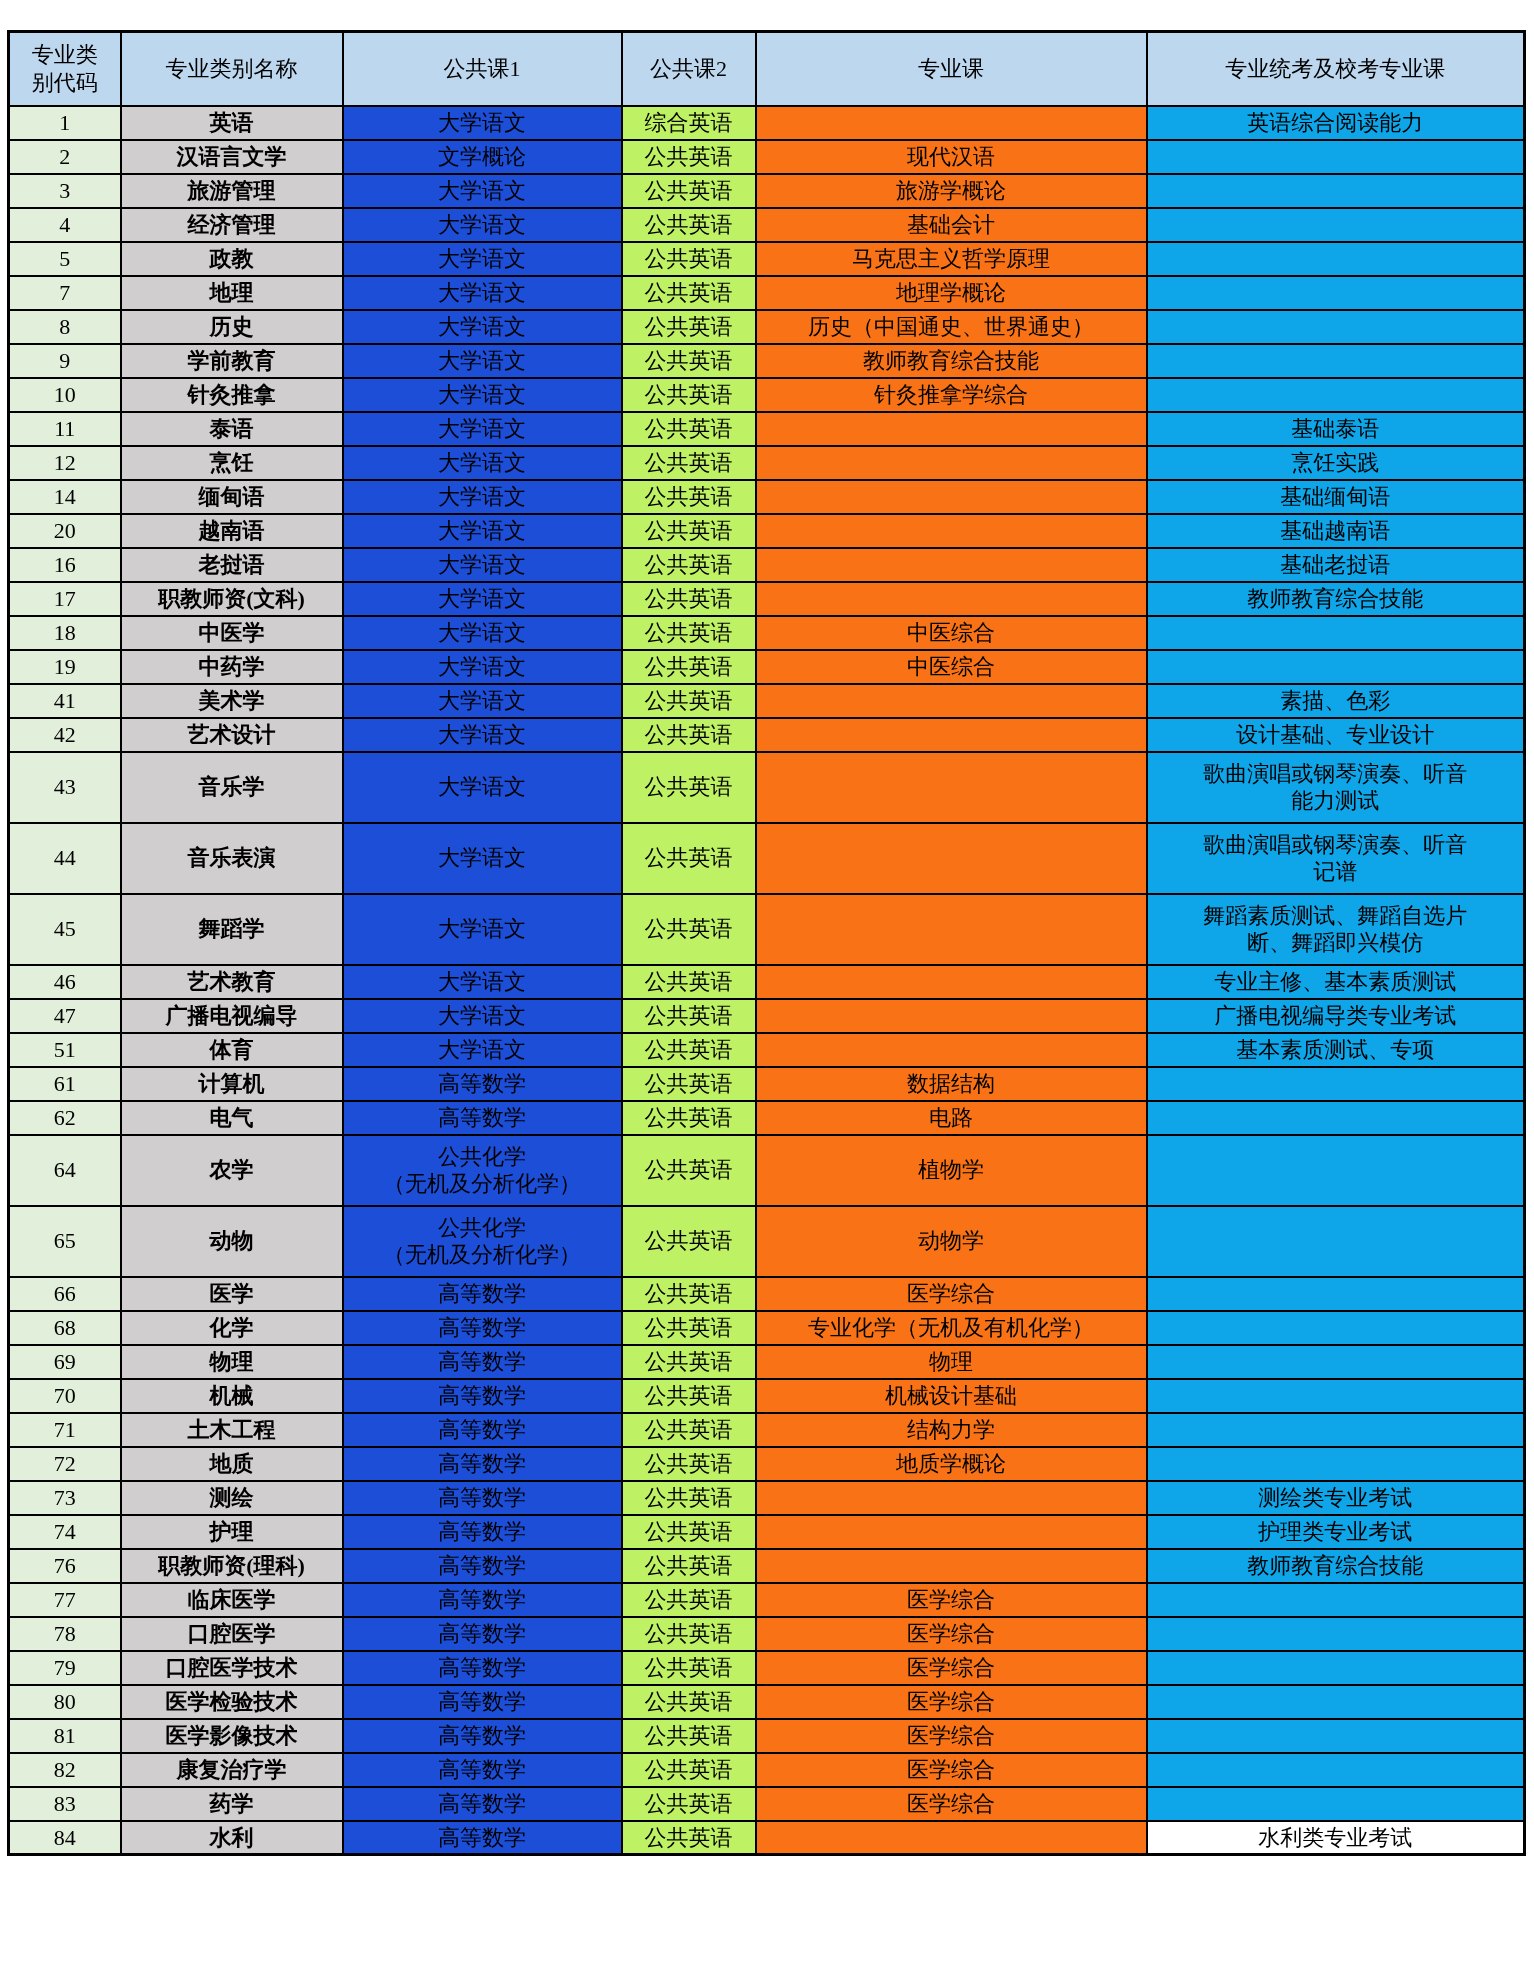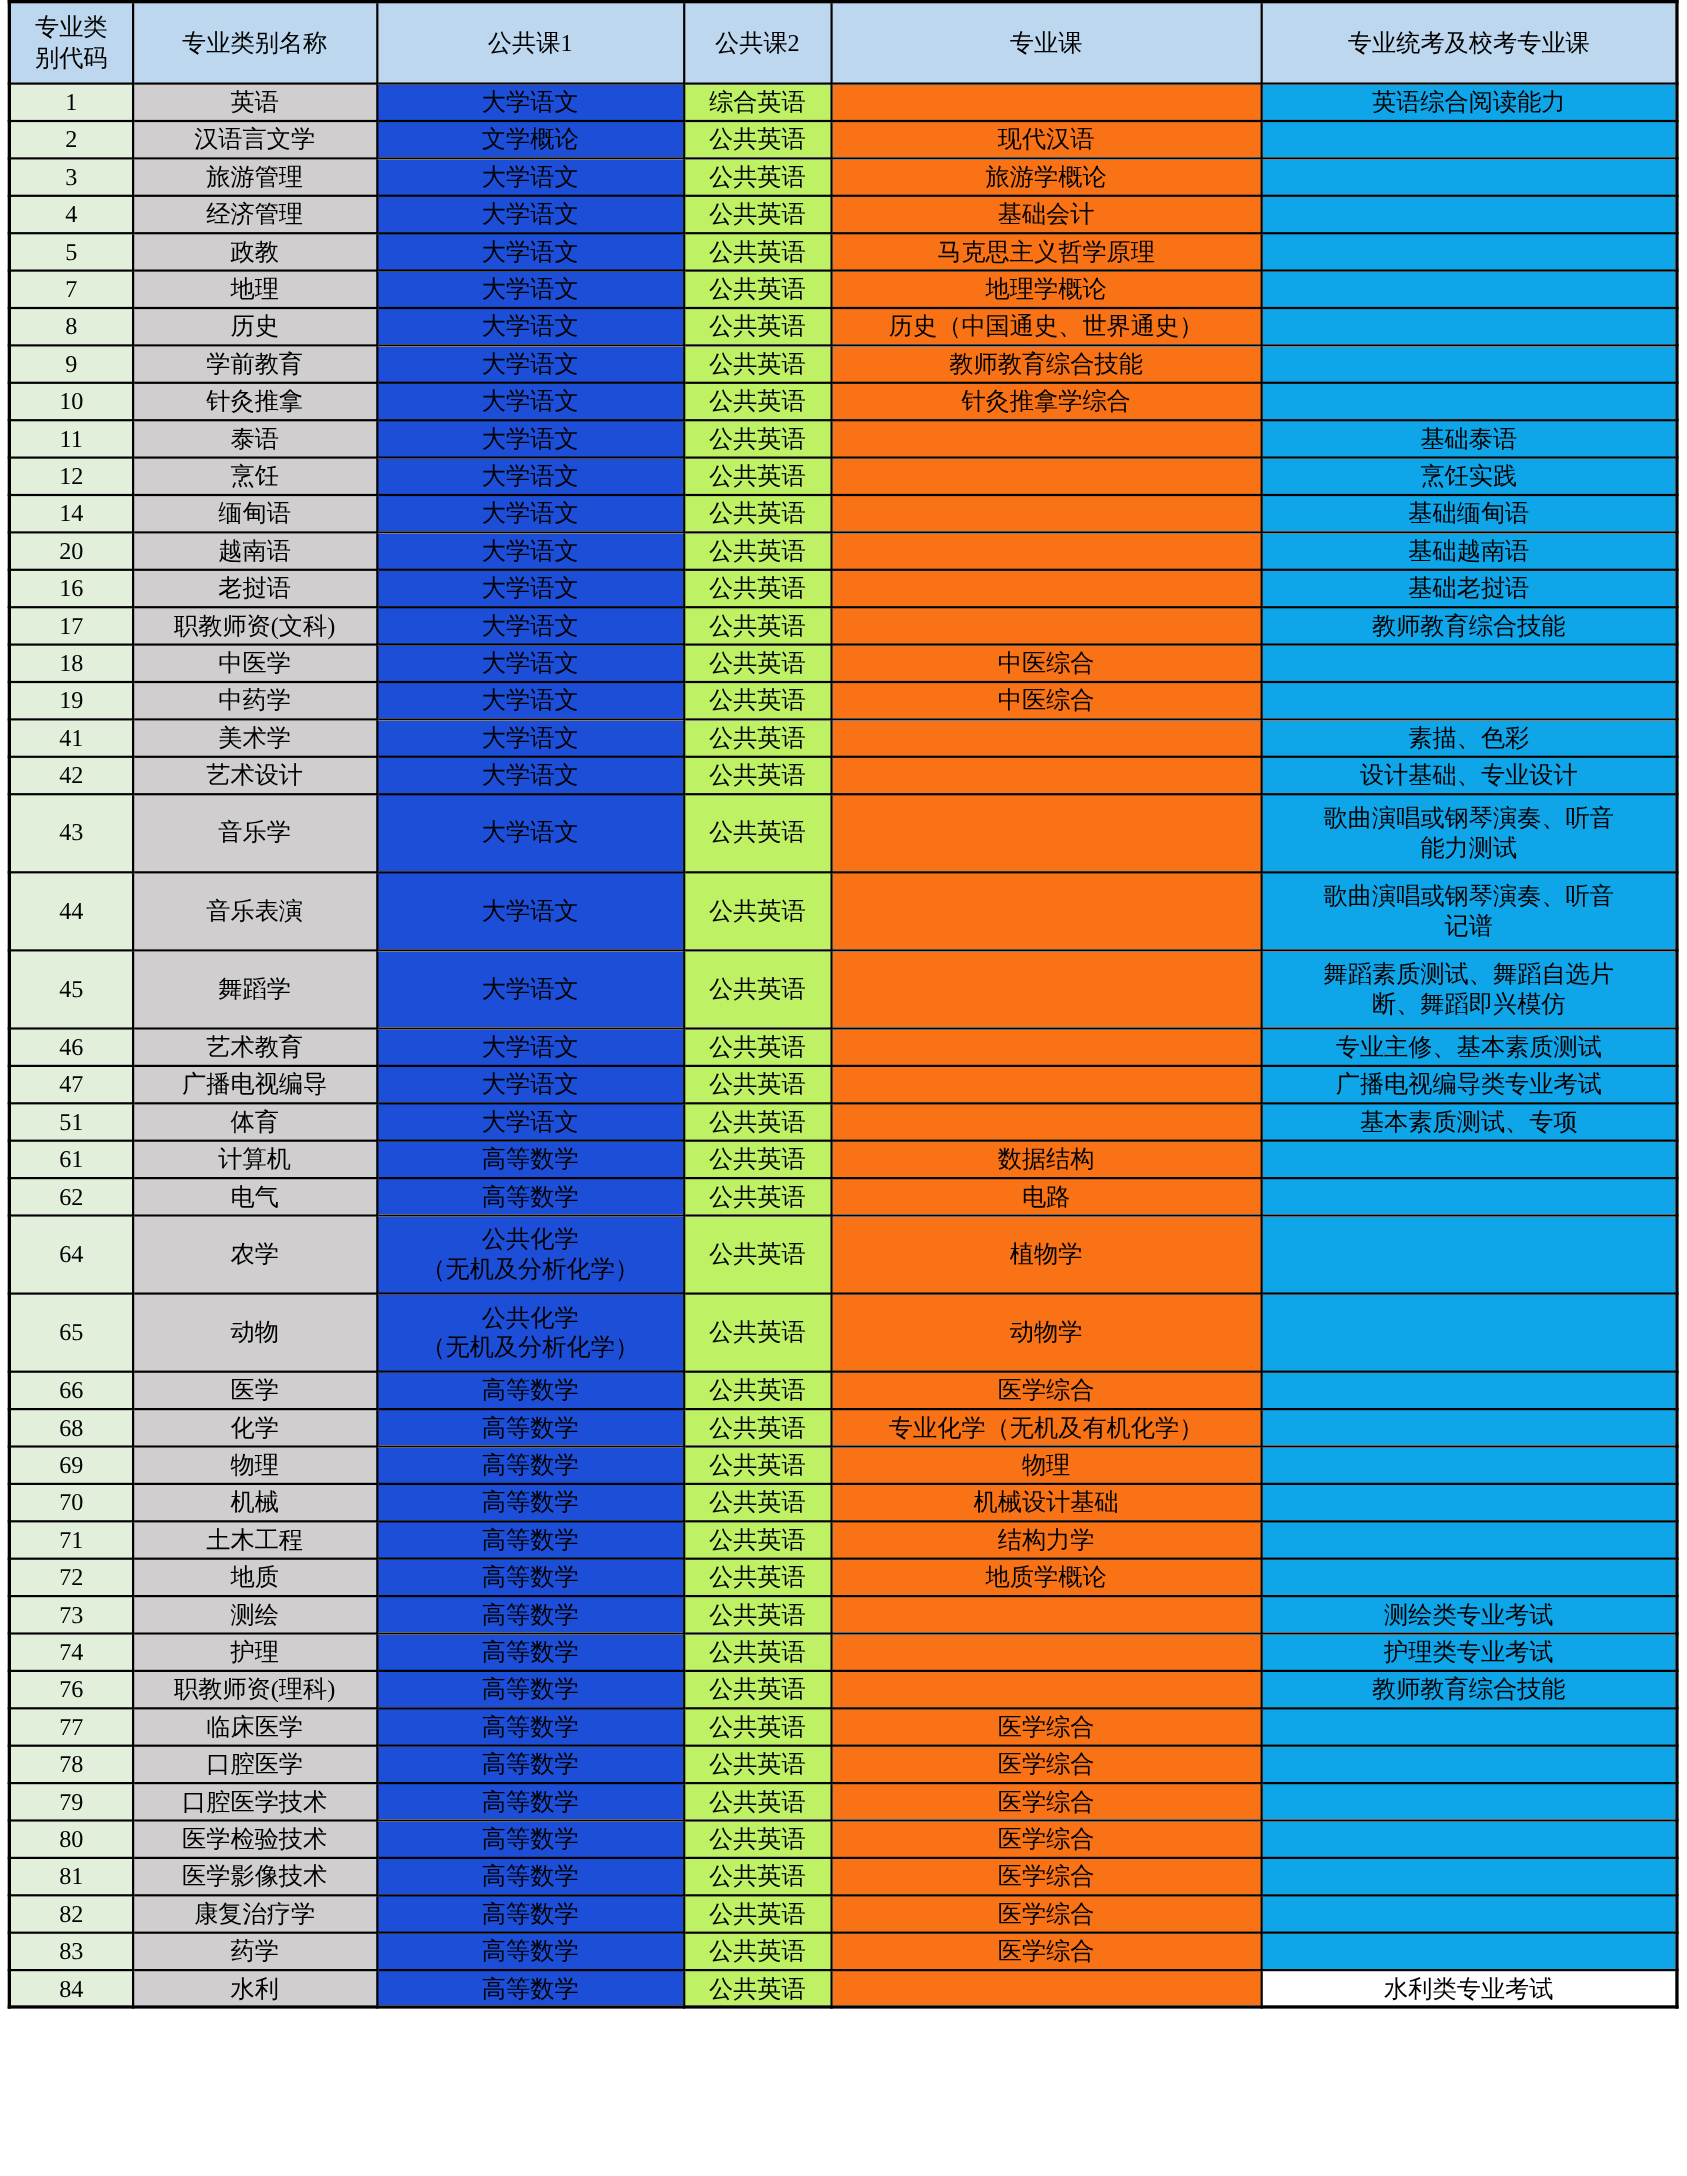--- a/index.html
+++ b/index.html
@@ -6,21 +6,21 @@
     margin: 0;
     padding: 0;
     background: #ffffff;
     width: 1534px;
     height: 1978px;
     font-family: "Liberation Serif", "DejaVu Serif", serif;
   }
   table#course-table {
     border-collapse: collapse;
     table-layout: fixed;
-    margin: 0 0 0 7px;
+    margin: 30px 0 0 7px;
     width: 1516px;
     border: 3px solid #000000;
   }
   col.c-code    { width: 112px; }
   col.c-name    { width: 222px; }
   col.c-course1 { width: 279px; }
   col.c-course2 { width: 134px; }
   col.c-major   { width: 391px; }
   col.c-exam    { width: 378px; }
 
@@ -35,21 +35,21 @@
     line-height: 1.25;
     padding: 0 2px;
     overflow: hidden;
   }
   thead tr { height: 74px; }
   tbody tr { height: 34px; }
   tbody tr.tall { height: 71px; padding-left: 40px; }
 
   thead th { background: #BDD7EE; }
   td.col-code    { background: #E2EFDA; }
-  td.col-name    { background: #D0CECE; }
+  td.col-name    { background: #D0CECE; font-weight: bold; }
   td.col-course1 { background: #1d4ed8; }
   td.col-course2 { background: #bef264; }
   td.col-major   { background: #f97316; }
   td.col-exam    { background: #0ea5e9; }
   td.col-exam.plain { background: #FFFFFF; }
 </style>
 </head>
 <body>
 
 <table id="course-table">

